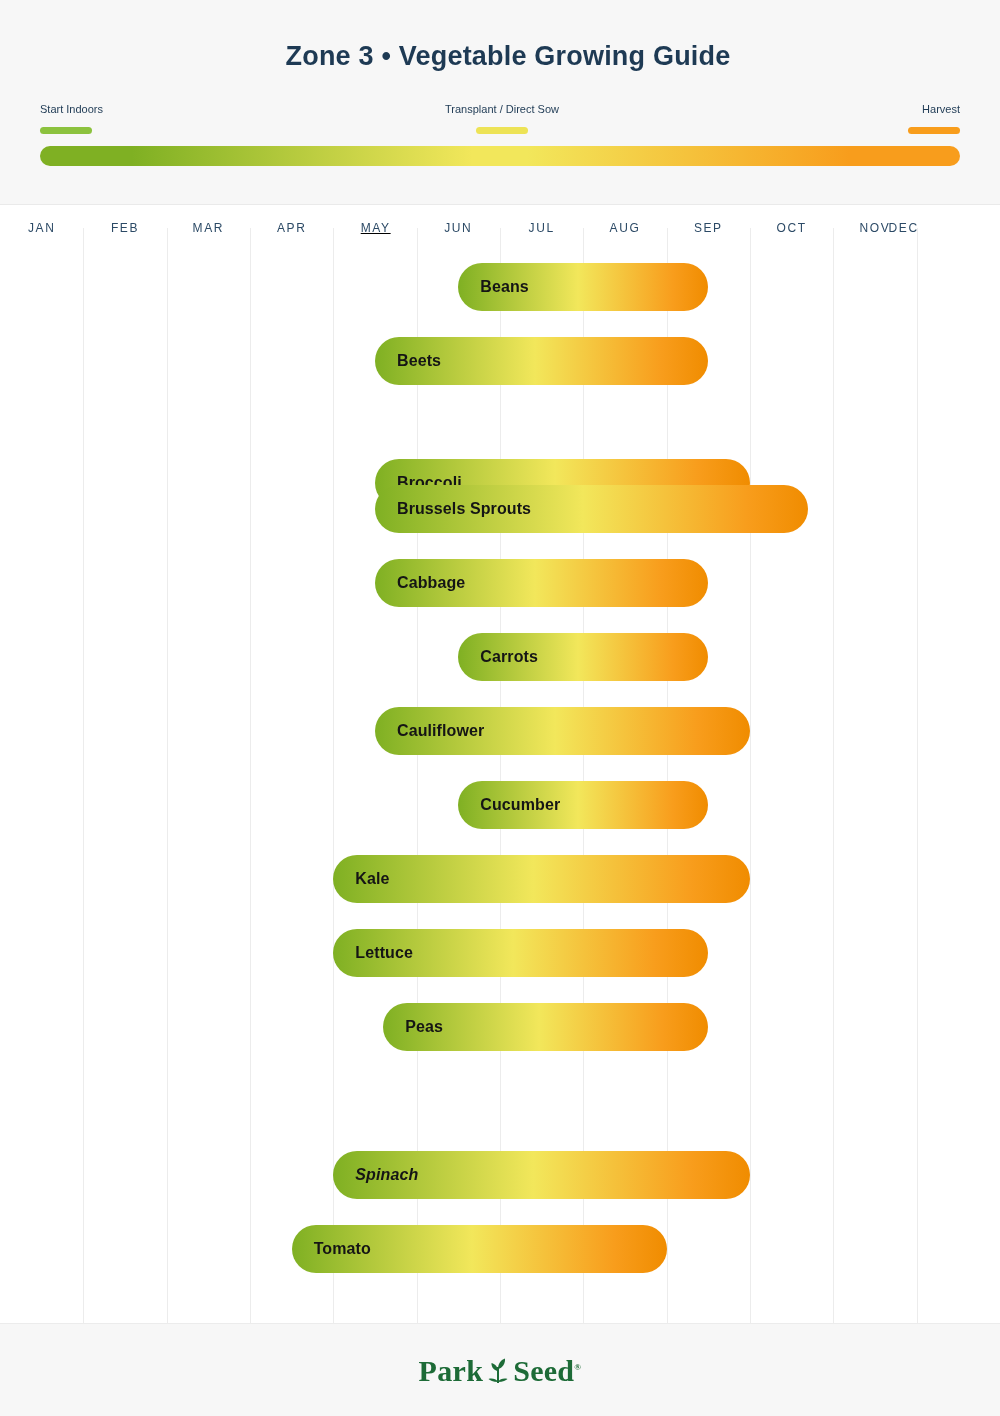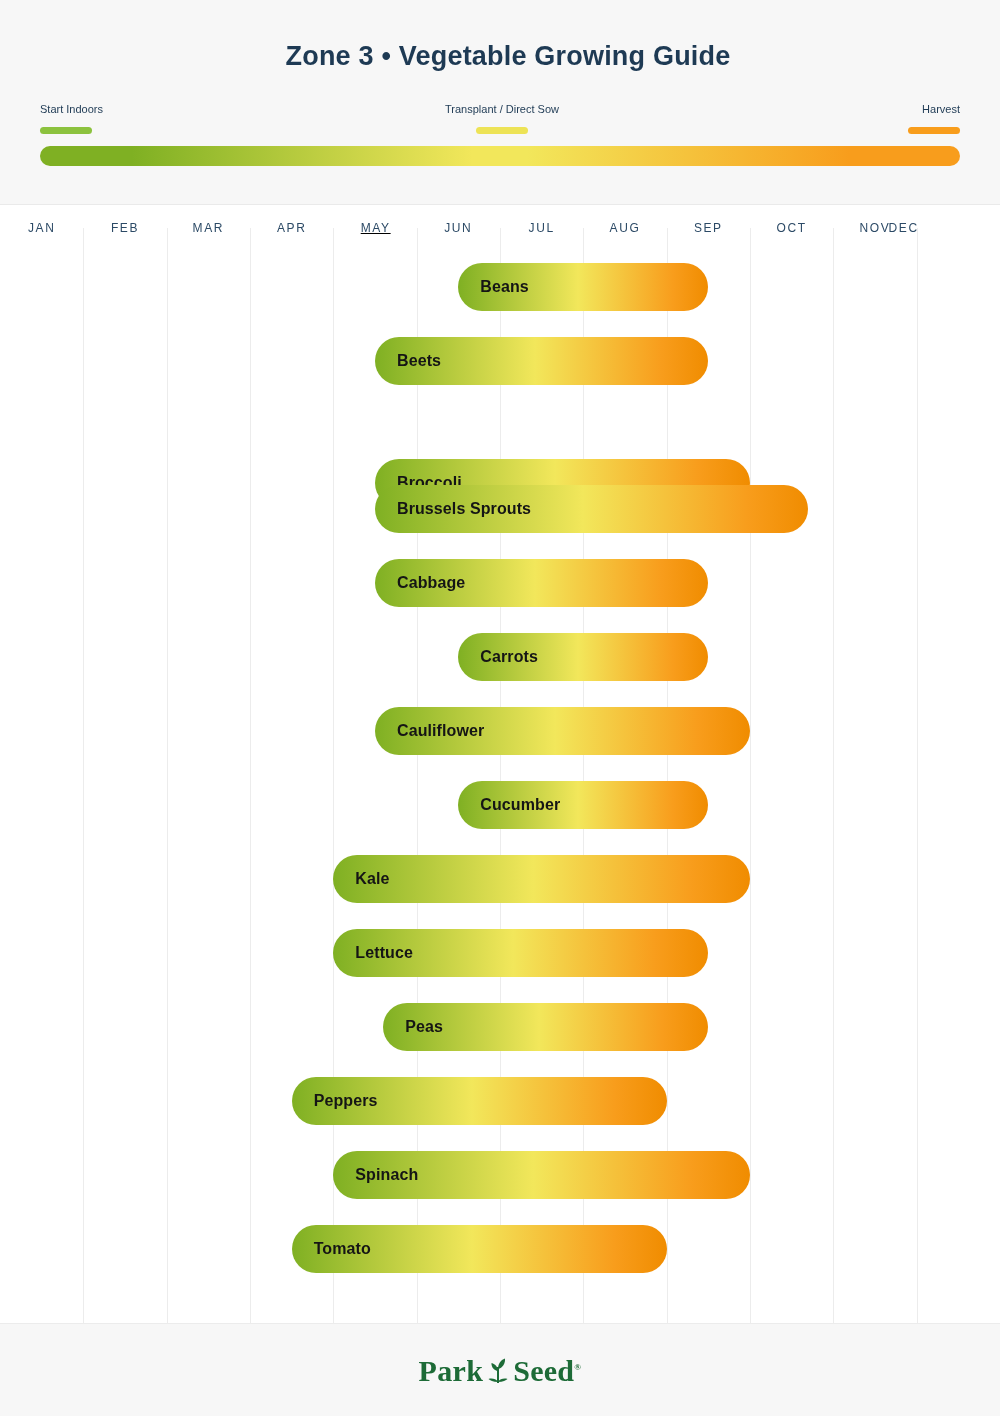--- a/index.html
+++ b/index.html
@@ -190,28 +190,23 @@
         <div class="row" style="top: 666px;">
           <div class="bar" style="left: 333.333px; width: 375px; background: linear-gradient(to right, rgb(127, 176, 35) 0%, rgb(242, 231, 91) 48%, rgb(248, 157, 28) 86%, rgb(240, 140, 0) 100%);">
             <span class="bar-label" style="color: rgb(21, 21, 21);">Lettuce</span>
           </div>
         </div>
         <div class="row" style="top: 740px;">
           <div class="bar" style="left: 383.333px; width: 325px; background: linear-gradient(to right, rgb(127, 176, 35) 0%, rgb(242, 231, 91) 48%, rgb(248, 157, 28) 86%, rgb(240, 140, 0) 100%);">
             <span class="bar-label" style="color: rgb(21, 21, 21);">Peas</span>
           </div>
         </div>
-        <div class="row" style="top: 814px;">
-          <div class="bar" style="left: 291.667px; width: 375px; background: linear-gradient(to right, rgb(127, 176, 35) 0%, rgb(242, 231, 91) 48%, rgb(248, 157, 28) 86%, rgb(240, 140, 0) 100%);">
-            <span class="bar-label" style="color: rgb(21, 21, 21);">Peppers</span>
-          </div>
-        </div>
         <div class="row" style="top: 888px;">
           <div class="bar" style="left: 333.333px; width: 416.667px; background: linear-gradient(to right, rgb(127, 176, 35) 0%, rgb(242, 231, 91) 48%, rgb(248, 157, 28) 86%, rgb(240, 140, 0) 100%);">
-            <span class="bar-label" style="color: rgb(21, 21, 21);">Spinach</span>
+            <span class="bar-label" style="color: rgb(21, 21, 21); font-style: italic;">Spinach</span>
           </div>
         </div>
         <div class="row" style="top: 962px;">
           <div class="bar" style="left: 291.667px; width: 375px; background: linear-gradient(to right, rgb(127, 176, 35) 0%, rgb(242, 231, 91) 48%, rgb(248, 157, 28) 86%, rgb(240, 140, 0) 100%);">
             <span class="bar-label" style="color: rgb(21, 21, 21);">Tomato</span>
           </div>
         </div>
       </div>
   </div>
 

